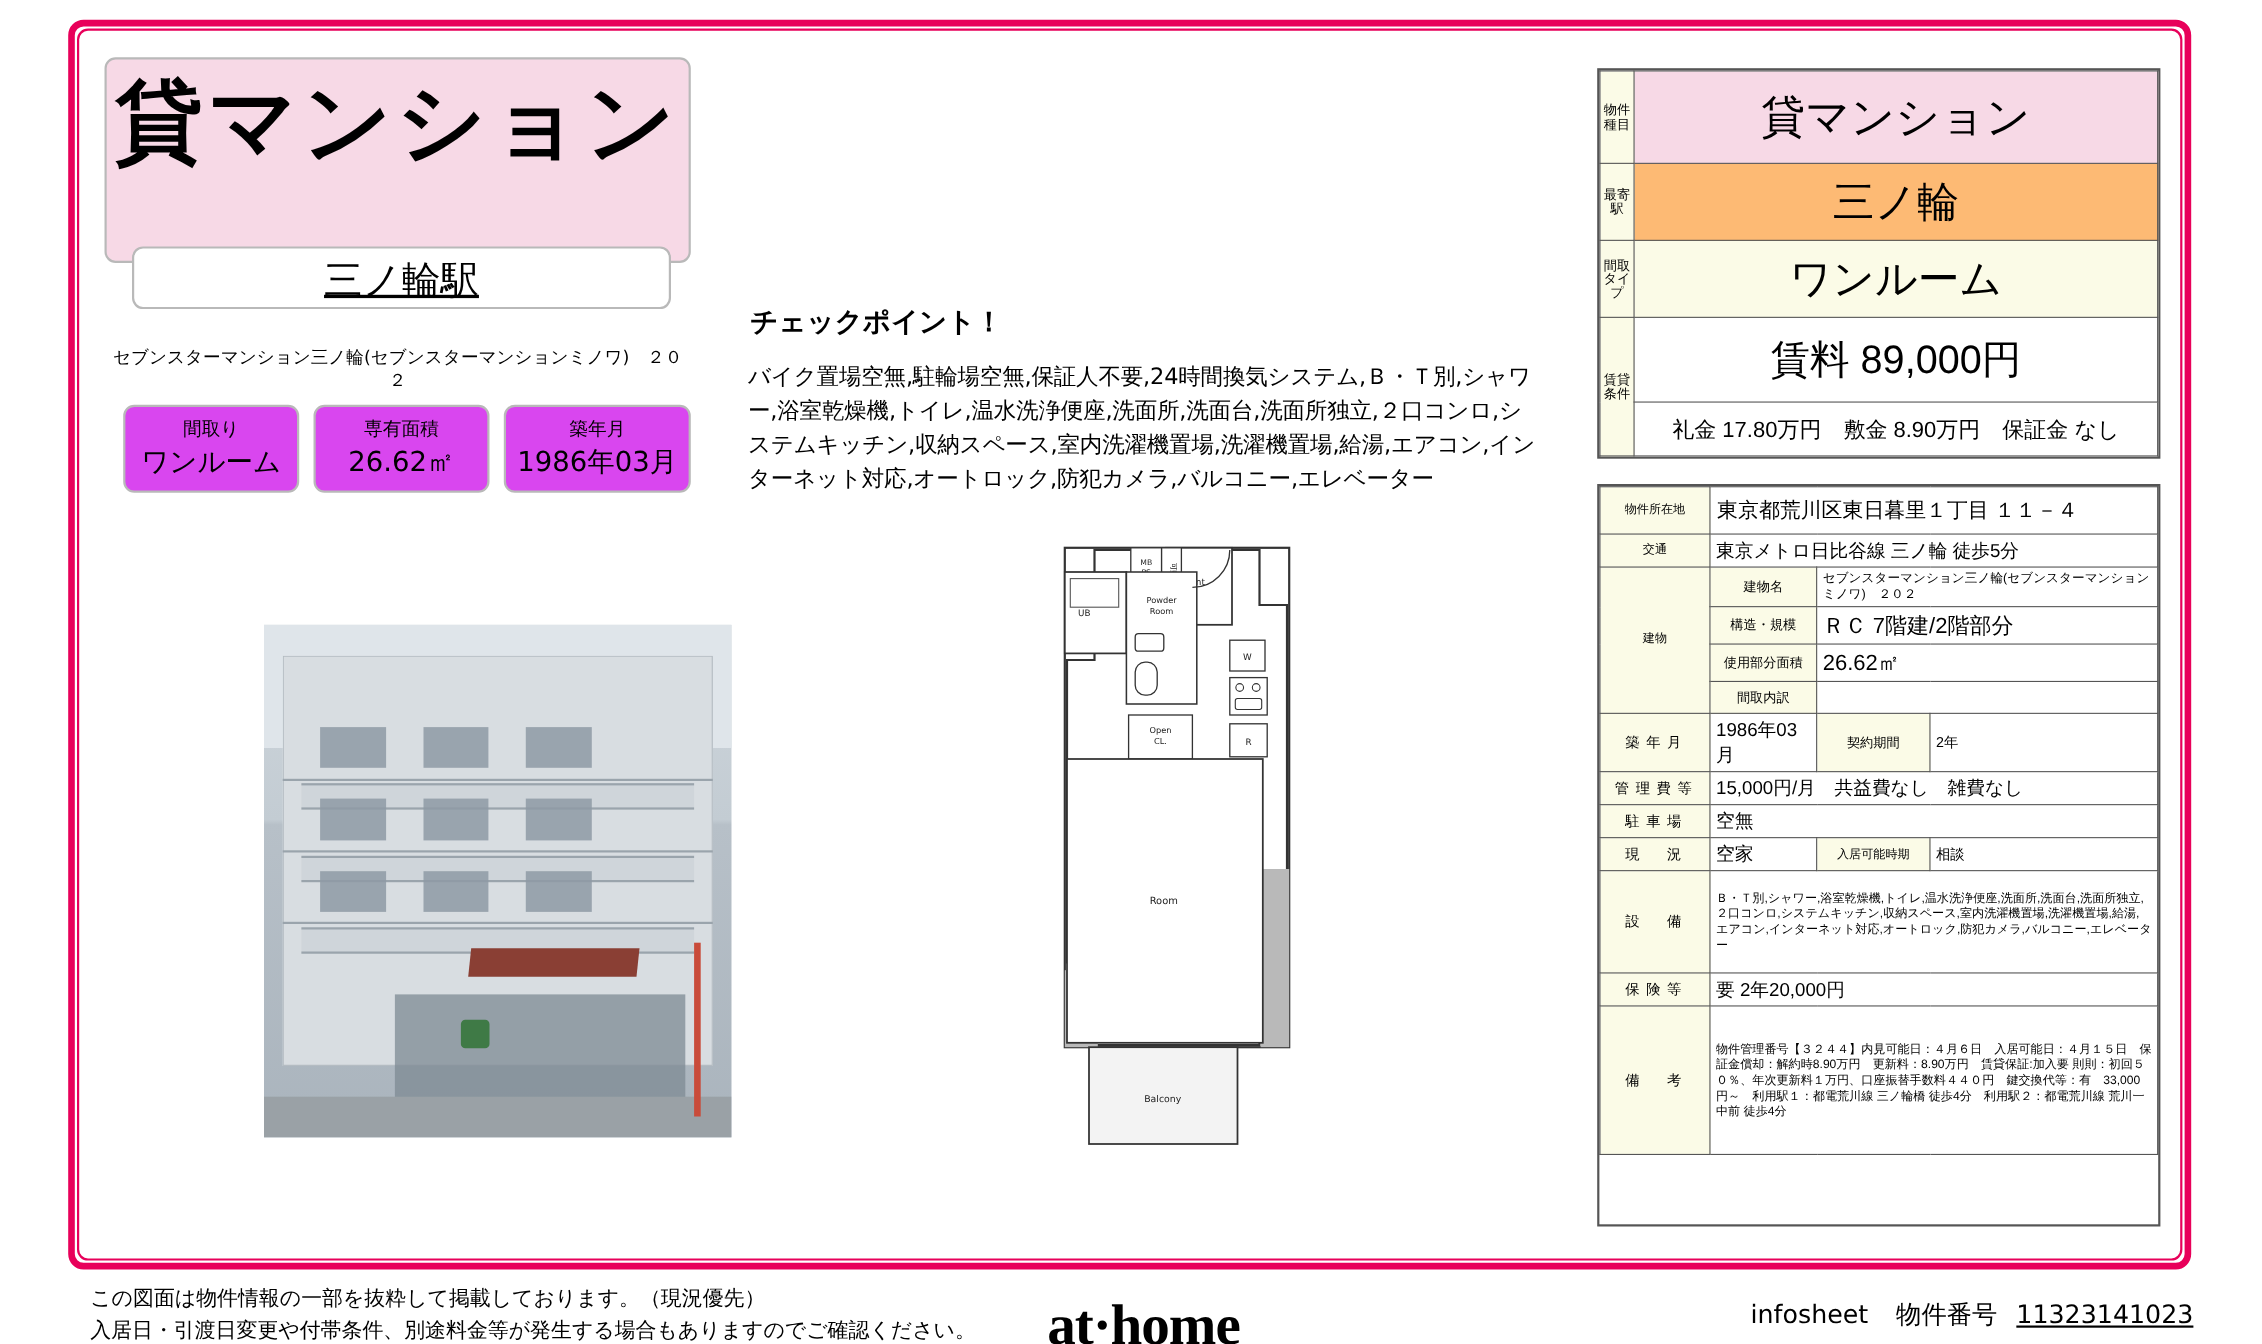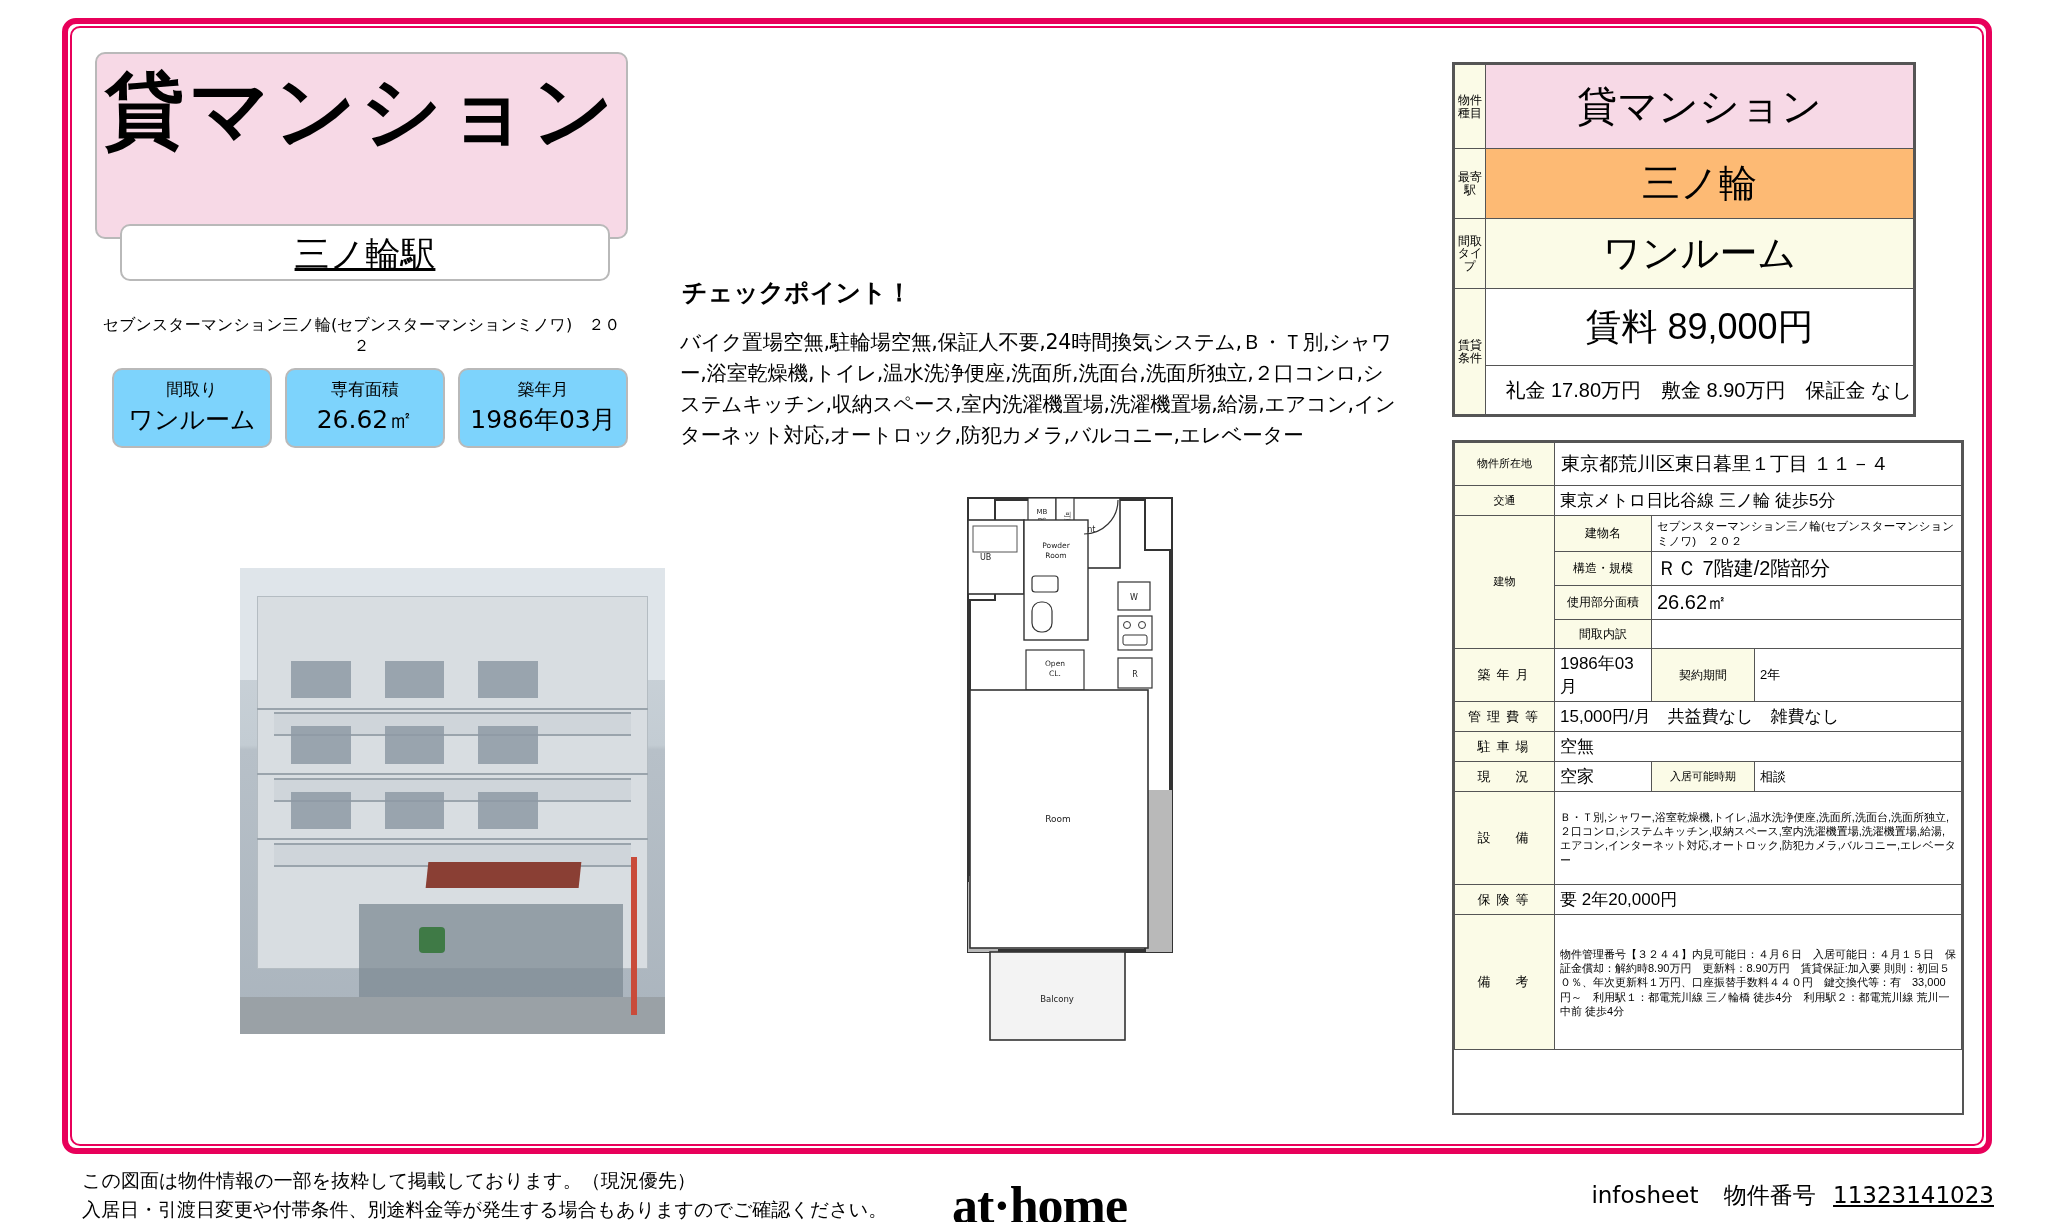--- a/index.html
+++ b/index.html
@@ -82,21 +82,21 @@
     width: 533px;
     text-align: center;
     font-size: 16px;
     font-family: "DejaVu Sans", sans-serif;
   }
 
   .pill {
     position: absolute;
     border: 2px solid #b9b9b9;
     border-radius: 10px;
-    background: #7dd3fc;
+    background: #d946ef;
     box-sizing: border-box;
     text-align: center;
   }
   .pill .lbl {
     display: block;
     font-size: 17px;
     margin-top: 8px;
     font-family: "DejaVu Sans", sans-serif;
   }
   .pill .val {
@@ -180,41 +180,41 @@
   .plan {
     position: absolute;
     left: 940px; top: 490px;
     width: 275px; height: 645px;
   }
   .plan svg { display:block; }
   
   .tbl-top {
     position: absolute;
     left: 1452px; top: 62px;
-    width: 464px; height: 355px;
+    width: 512px; height: 355px;
     border: 2px solid #555;
     box-sizing: border-box;
     background:#fff;
   }
   .tbl-top table { width: 100%; height: 100%; border-collapse: collapse; }
   .tbl-top td { border: 1px solid #555; }
   .tbl-top td.vl {
     width: 30px;
     background: #fbfbe7;
     font-size: 12px;
     line-height: 1.05;
     text-align: center;
     vertical-align: middle;
     padding: 2px 0;
   }
   .tbl-top .c-type { background:#f7d9e6; text-align:center; font-size:40px; }
   .tbl-top .c-stat { background:#fdba74; text-align:center; font-size:38px; }
   .tbl-top .c-layout { background:#fbfbe7; text-align:center; font-size:38px; }
   .tbl-top .c-rent { background:#ffffff; text-align:center; font-size:36px; }
-  .tbl-top .c-fee { background:#ffffff; text-align:right; font-size:20px; }
+  .tbl-top .c-fee { background:#ffffff; text-align:center; font-size:20px; }
 
   
   .tbl-det {
     position: absolute;
     left: 1452px; top: 440px;
     width: 512px; height: 675px;
     border: 2px solid #555;
     box-sizing: border-box;
     background: #fff;
     font-size: 13px;

